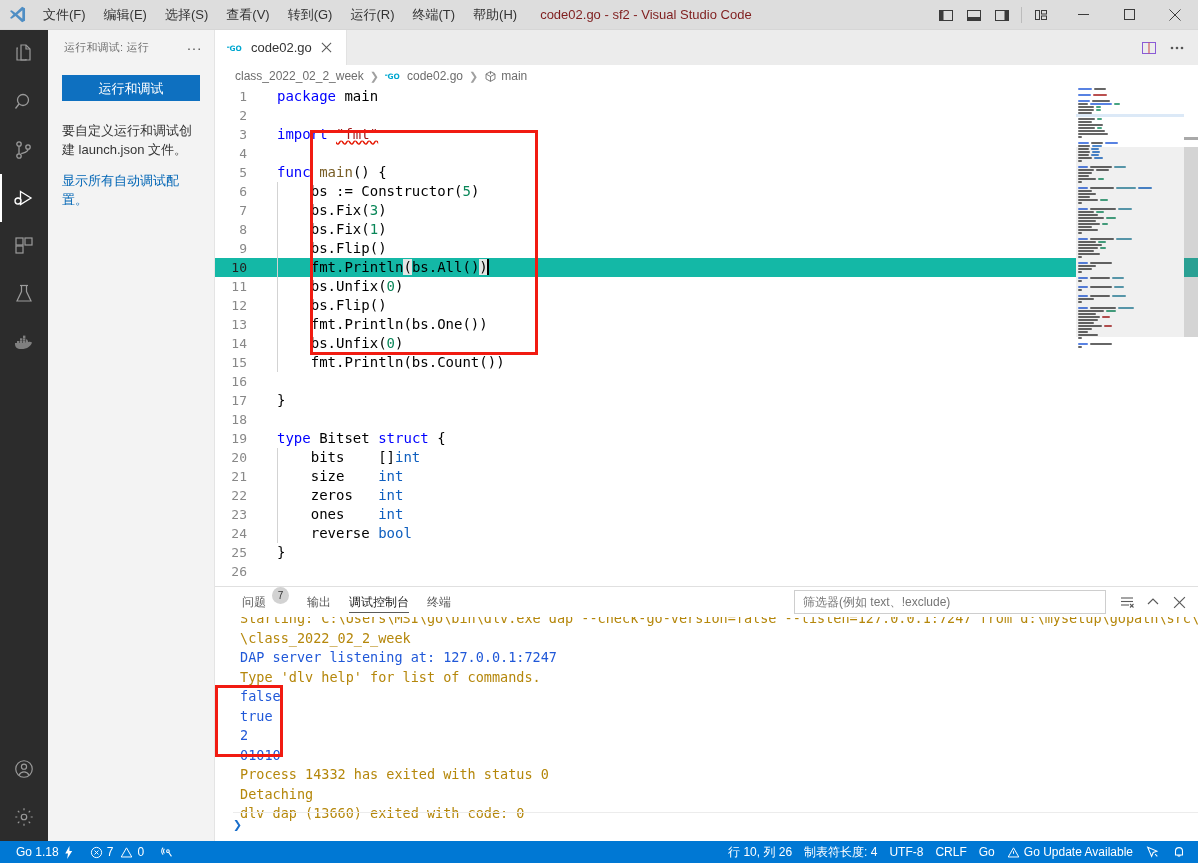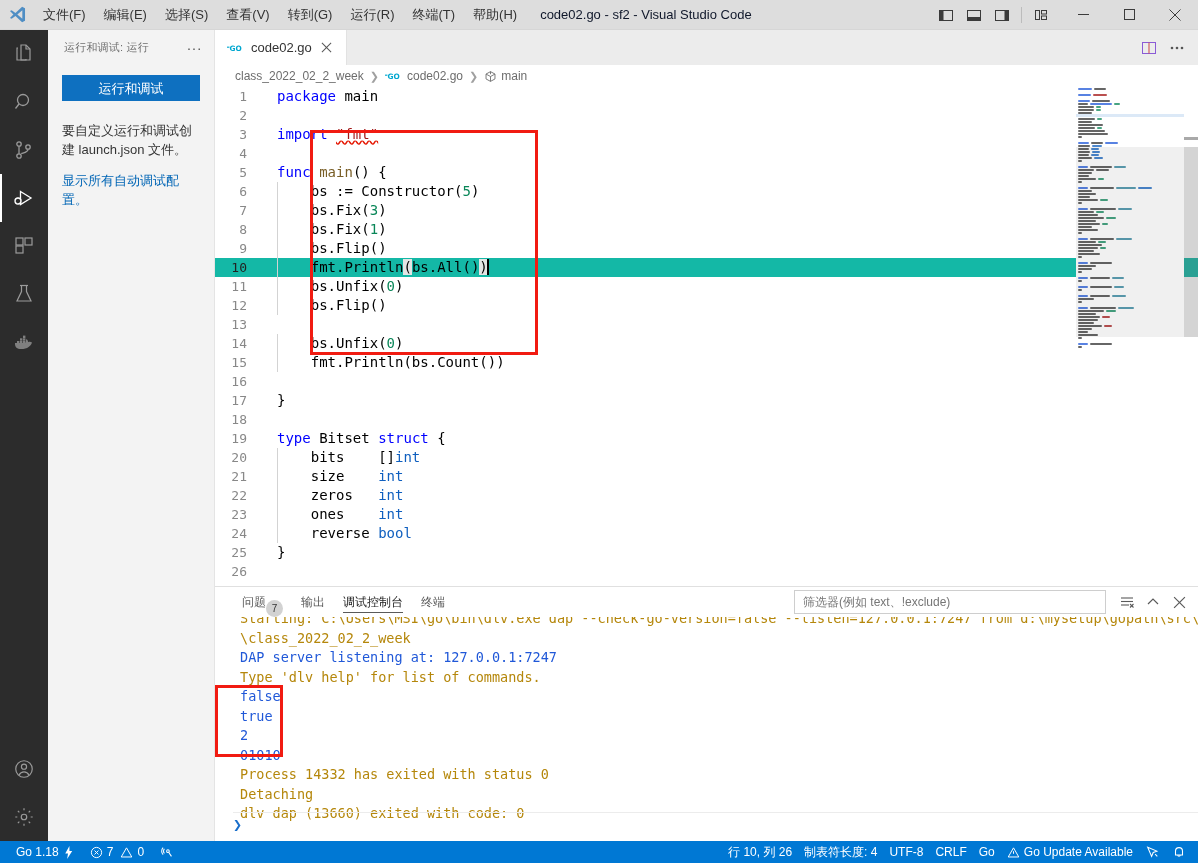--- a/index.html
+++ b/index.html
@@ -153,21 +153,21 @@
   .overview-mark { position: absolute; right: 0; width: 14px; height: 3px; }
 
   
   .panel {
     height: 255px; min-height: 255px; background: #ffffff;
     border-top: 1px solid #e0e0e0; display: flex; flex-direction: column;
   }
   .panel-tabs { height: 30px; display: flex; align-items: center; padding-left: 18px; gap: 0; }
   .panel-tab {
     font-size: 12px; color: #5a5a5a; padding: 0 9px; height: 30px; line-height: 30px;
-    display: flex; align-items: flex-end; position: relative; white-space: nowrap;
+    display: flex; align-items: flex-start; gap: 6px; position: relative; white-space: nowrap;
   }
   .panel-tab.active { color: #222222; }
   .panel-tab.active::after {
     content: ""; position: absolute; left: 9px; right: 9px; bottom: 4px; height: 1px; background: #5a5a5a;
   }
   .badge {
     background: #d2d2d2; color: #333; font-size: 10px; border-radius: 9px;
     min-width: 17px; height: 17px; line-height: 17px; text-align: center; padding: 0 5px;
   }
   .panel-right { margin-left: auto; display: flex; align-items: center; padding-right: 8px; gap: 4px; }
@@ -220,21 +220,21 @@
     </div>
     <div class="menu">
       <div class="menu-item">文件(F)</div>
       <div class="menu-item">编辑(E)</div>
       <div class="menu-item">选择(S)</div>
       <div class="menu-item">查看(V)</div>
       <div class="menu-item">转到(G)</div>
       <div class="menu-item">运行(R)</div>
       <div class="menu-item">终端(T)</div>
       <div class="menu-item">帮助(H)</div>
-      <div class="menu-item" style="color:#0f172a;padding-left:14px;">code02.go - sf2 - Visual Studio Code</div>
+      <div class="menu-item" style="color:#7f1d1d;padding-left:14px;">code02.go - sf2 - Visual Studio Code</div>
     </div>
 
     <div class="title-right">
       <div class="layout-btns">
         <div class="lay-btn">
           <svg width="16" height="16" viewBox="0 0 16 16">
               <rect x="1.5" y="3.5" width="13" height="10" fill="none" stroke="#3b3b3b"></rect>
               <rect x="1.5" y="3.5" width="4" height="10" fill="#3b3b3b"></rect>
             </svg>
         </div>
@@ -449,21 +449,21 @@
             <div class="code-line"><span class="ln">3</span><span class="code-text"><span class="kw">import </span><span class="str squiggle">"fmt"</span></span></div>
             <div class="code-line"><span class="ln">4</span><span class="code-text"></span></div>
             <div class="code-line"><span class="ln">5</span><span class="code-text"><span class="kw">func </span><span class="fn">main</span><span class="plain">() {</span></span></div>
             <div class="code-line"><span class="ln">6</span><span class="code-text"><span class="plain">    bs := </span><span class="plain">Constructor</span><span class="plain">(</span><span class="num">5</span><span class="plain">)</span><span class="indent-guide" style="left: 14px;"></span></span></div>
             <div class="code-line"><span class="ln">7</span><span class="code-text"><span class="plain">    bs.Fix(</span><span class="num">3</span><span class="plain">)</span><span class="indent-guide" style="left: 14px;"></span></span></div>
             <div class="code-line"><span class="ln">8</span><span class="code-text"><span class="plain">    bs.Fix(</span><span class="num">1</span><span class="plain">)</span><span class="indent-guide" style="left: 14px;"></span></span></div>
             <div class="code-line"><span class="ln">9</span><span class="code-text"><span class="plain">    bs.Flip()</span><span class="indent-guide" style="left: 14px;"></span></span></div>
             <div class="code-line cur"><span class="ln">10</span><span class="code-text"><span class="plain">    fmt.Println</span><span class="plain bracket-hl">(</span><span class="plain">bs.All()</span><span class="plain bracket-hl">)</span><span class="caret"></span><span class="indent-guide" style="left: 14px;"></span></span></div>
             <div class="code-line"><span class="ln">11</span><span class="code-text"><span class="plain">    bs.Unfix(</span><span class="num">0</span><span class="plain">)</span><span class="indent-guide" style="left: 14px;"></span></span></div>
             <div class="code-line"><span class="ln">12</span><span class="code-text"><span class="plain">    bs.Flip()</span><span class="indent-guide" style="left: 14px;"></span></span></div>
-            <div class="code-line"><span class="ln">13</span></div>
+            <div class="code-line"><span class="ln">13</span><span class="code-text"><span class="plain">    fmt.Println(bs.One())</span><span class="indent-guide" style="left: 14px;"></span></span></div>
             <div class="code-line"><span class="ln">14</span><span class="code-text"><span class="plain">    bs.Unfix(</span><span class="num">0</span><span class="plain">)</span><span class="indent-guide" style="left: 14px;"></span></span></div>
             <div class="code-line"><span class="ln">15</span><span class="code-text"><span class="plain">    fmt.Println(bs.Count())</span><span class="indent-guide" style="left: 14px;"></span></span></div>
             <div class="code-line"><span class="ln">16</span></div>
             <div class="code-line"><span class="ln">17</span><span class="code-text"><span class="plain">}</span></span></div>
             <div class="code-line"><span class="ln">18</span><span class="code-text"></span></div>
             <div class="code-line"><span class="ln">19</span><span class="code-text"><span class="kw">type </span><span class="plain">Bitset </span><span class="kw">struct</span><span class="plain"> {</span></span></div>
             <div class="code-line"><span class="ln">20</span><span class="code-text"><span class="plain">    bits    </span><span class="plain">[]</span><span class="kw2">int</span><span class="indent-guide" style="left: 14px;"></span></span></div>
             <div class="code-line"><span class="ln">21</span><span class="code-text"><span class="plain">    size    </span><span class="kw2">int</span><span class="indent-guide" style="left: 14px;"></span></span></div>
             <div class="code-line"><span class="ln">22</span><span class="code-text"><span class="plain">    zeros   </span><span class="kw2">int</span><span class="indent-guide" style="left: 14px;"></span></span></div>
             <div class="code-line"><span class="ln">23</span><span class="code-text"><span class="plain">    ones    </span><span class="kw2">int</span><span class="indent-guide" style="left: 14px;"></span></span></div>

